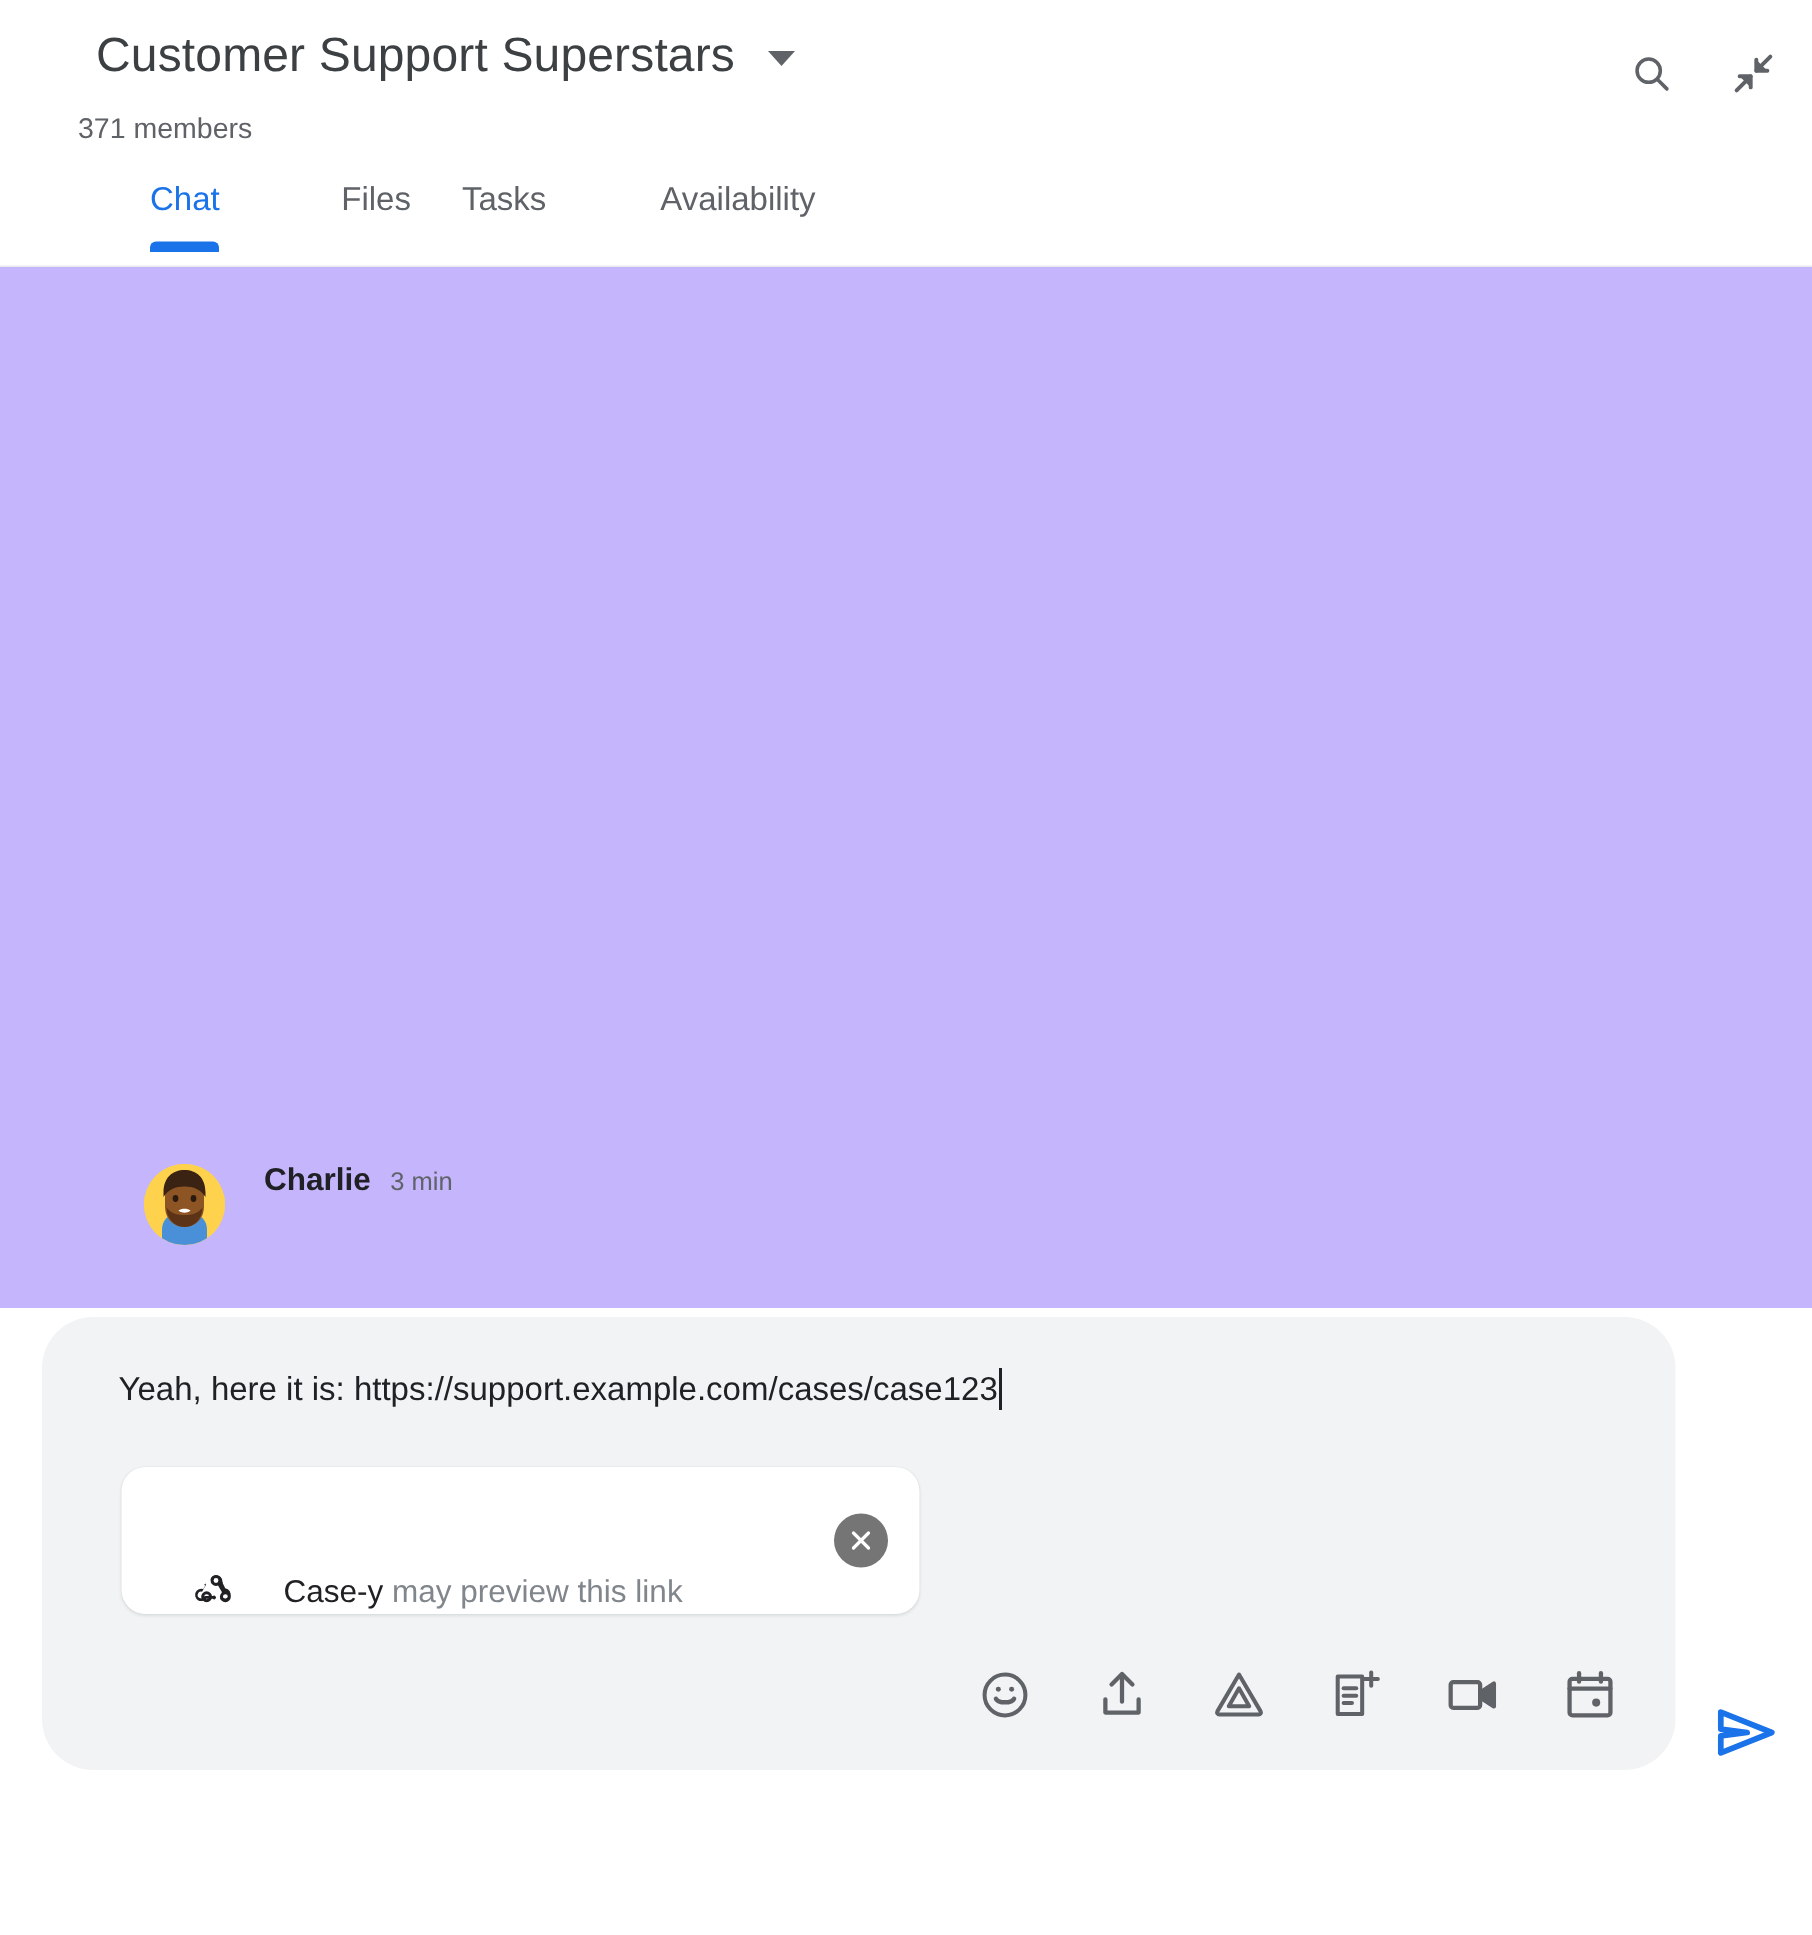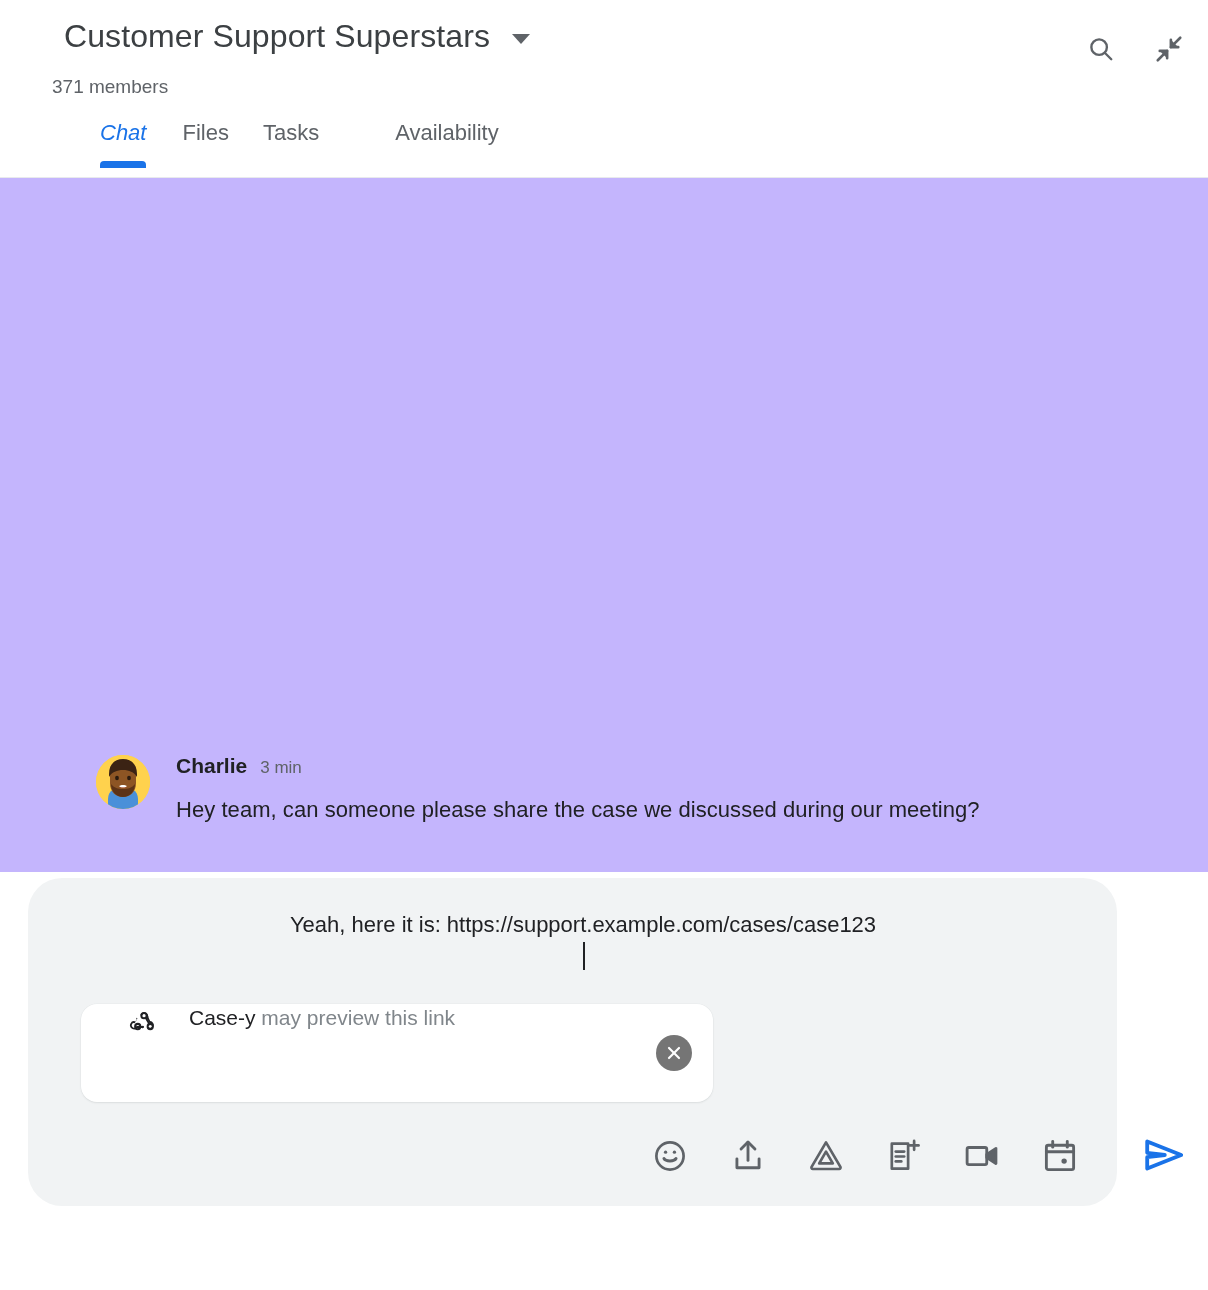--- a/index.html
+++ b/index.html
@@ -166,39 +166,38 @@
     padding: 30px 30px 20px 28px;
   }
   .composer-input-line {
     font-size: 22px;
     line-height: 34px;
     color: #202124;
     display: flex;
     align-items: center;
     padding-left: 23px;
     min-height: 36px;
-    flex-direction: column;
   }
   .caret {
     display: inline-block;
     width: 2px;
     height: 28px;
     background: #202124;
     margin-left: 1px;
   }
 
   .link-chip {
     margin: 34px 0 0 25px;
-    width: 632px;
+    width: 532px;
     min-height: 98px;
     background: #ffffff;
     border-radius: 16px;
     position: relative;
     display: flex;
-    align-items: flex-start;
+    align-items: flex-end;
     padding: 0 24px;
     box-shadow: 0 1px 2px rgba(60,64,67,0.10), 0 0 0 0.5px rgba(60,64,67,0.04);
   }
   .chip-icon {
     flex: 0 0 auto;
     width: 34px; height: 34px;
     margin-left: 22px;
     margin-right: 28px;
     display: flex; align-items: center; justify-content: center;
     color: #202124;
@@ -277,21 +276,21 @@
         <svg width="30" height="30" viewBox="0 0 24 24" fill="none" stroke="currentColor" stroke-width="2.1" stroke-linecap="round" stroke-linejoin="round">
           <line x1="21" y1="3" x2="13.5" y2="10.5"></line>
           <polyline points="13.5,4.6 13.5,10.5 19.4,10.5" fill="currentColor" stroke="currentColor"></polyline>
           <line x1="3" y1="21" x2="10.5" y2="13.5"></line>
           <polyline points="10.5,19.4 10.5,13.5 4.6,13.5" fill="currentColor" stroke="currentColor"></polyline>
         </svg>
       </div>
     </div>
 
     <div class="tabs">
-      <div class="tab active" style="margin-right:36px;font-style:italic;">
+      <div class="tab active" style="margin-right:81px;">
         <span>Chat</span>
         <span class="indicator"></span>
       </div>
       <div class="tab" style="margin-right:34px;">
         <span>Files</span>
         
       </div>
       <div class="tab" style="margin-right:76px;">
         <span>Tasks</span>
         
@@ -317,21 +316,20 @@
           <ellipse cx="33" cy="23" rx="1.9" ry="2.3" fill="#2b1a0e"></ellipse>
           <path d="M23 31 C25 29.5 29 29.5 31 31 C29 33 25 33 23 31 Z" fill="#ffffff"></path>
           <path d="M23 31.4 C25 33.2 29 33.2 31 31.4 C29 33.6 25 33.6 23 31.4 Z" fill="#c0392b"></path>
         </svg>
       </div>
       <div class="msg-body">
         <div class="msg-meta">
           <span class="msg-author">Charlie</span>
           <span class="msg-time">3 min</span>
         </div>
-        <div class="msg-text">Hey team, can someone please share the case we discussed during our meeting?</div>
       </div>
     </div>
   </div>
 
   <div class="composer">
 
     <div class="composer-input-line">
       <span>Yeah, here it is: https://support.example.com/cases/case123</span>
         <span class="caret"></span>
     </div>

